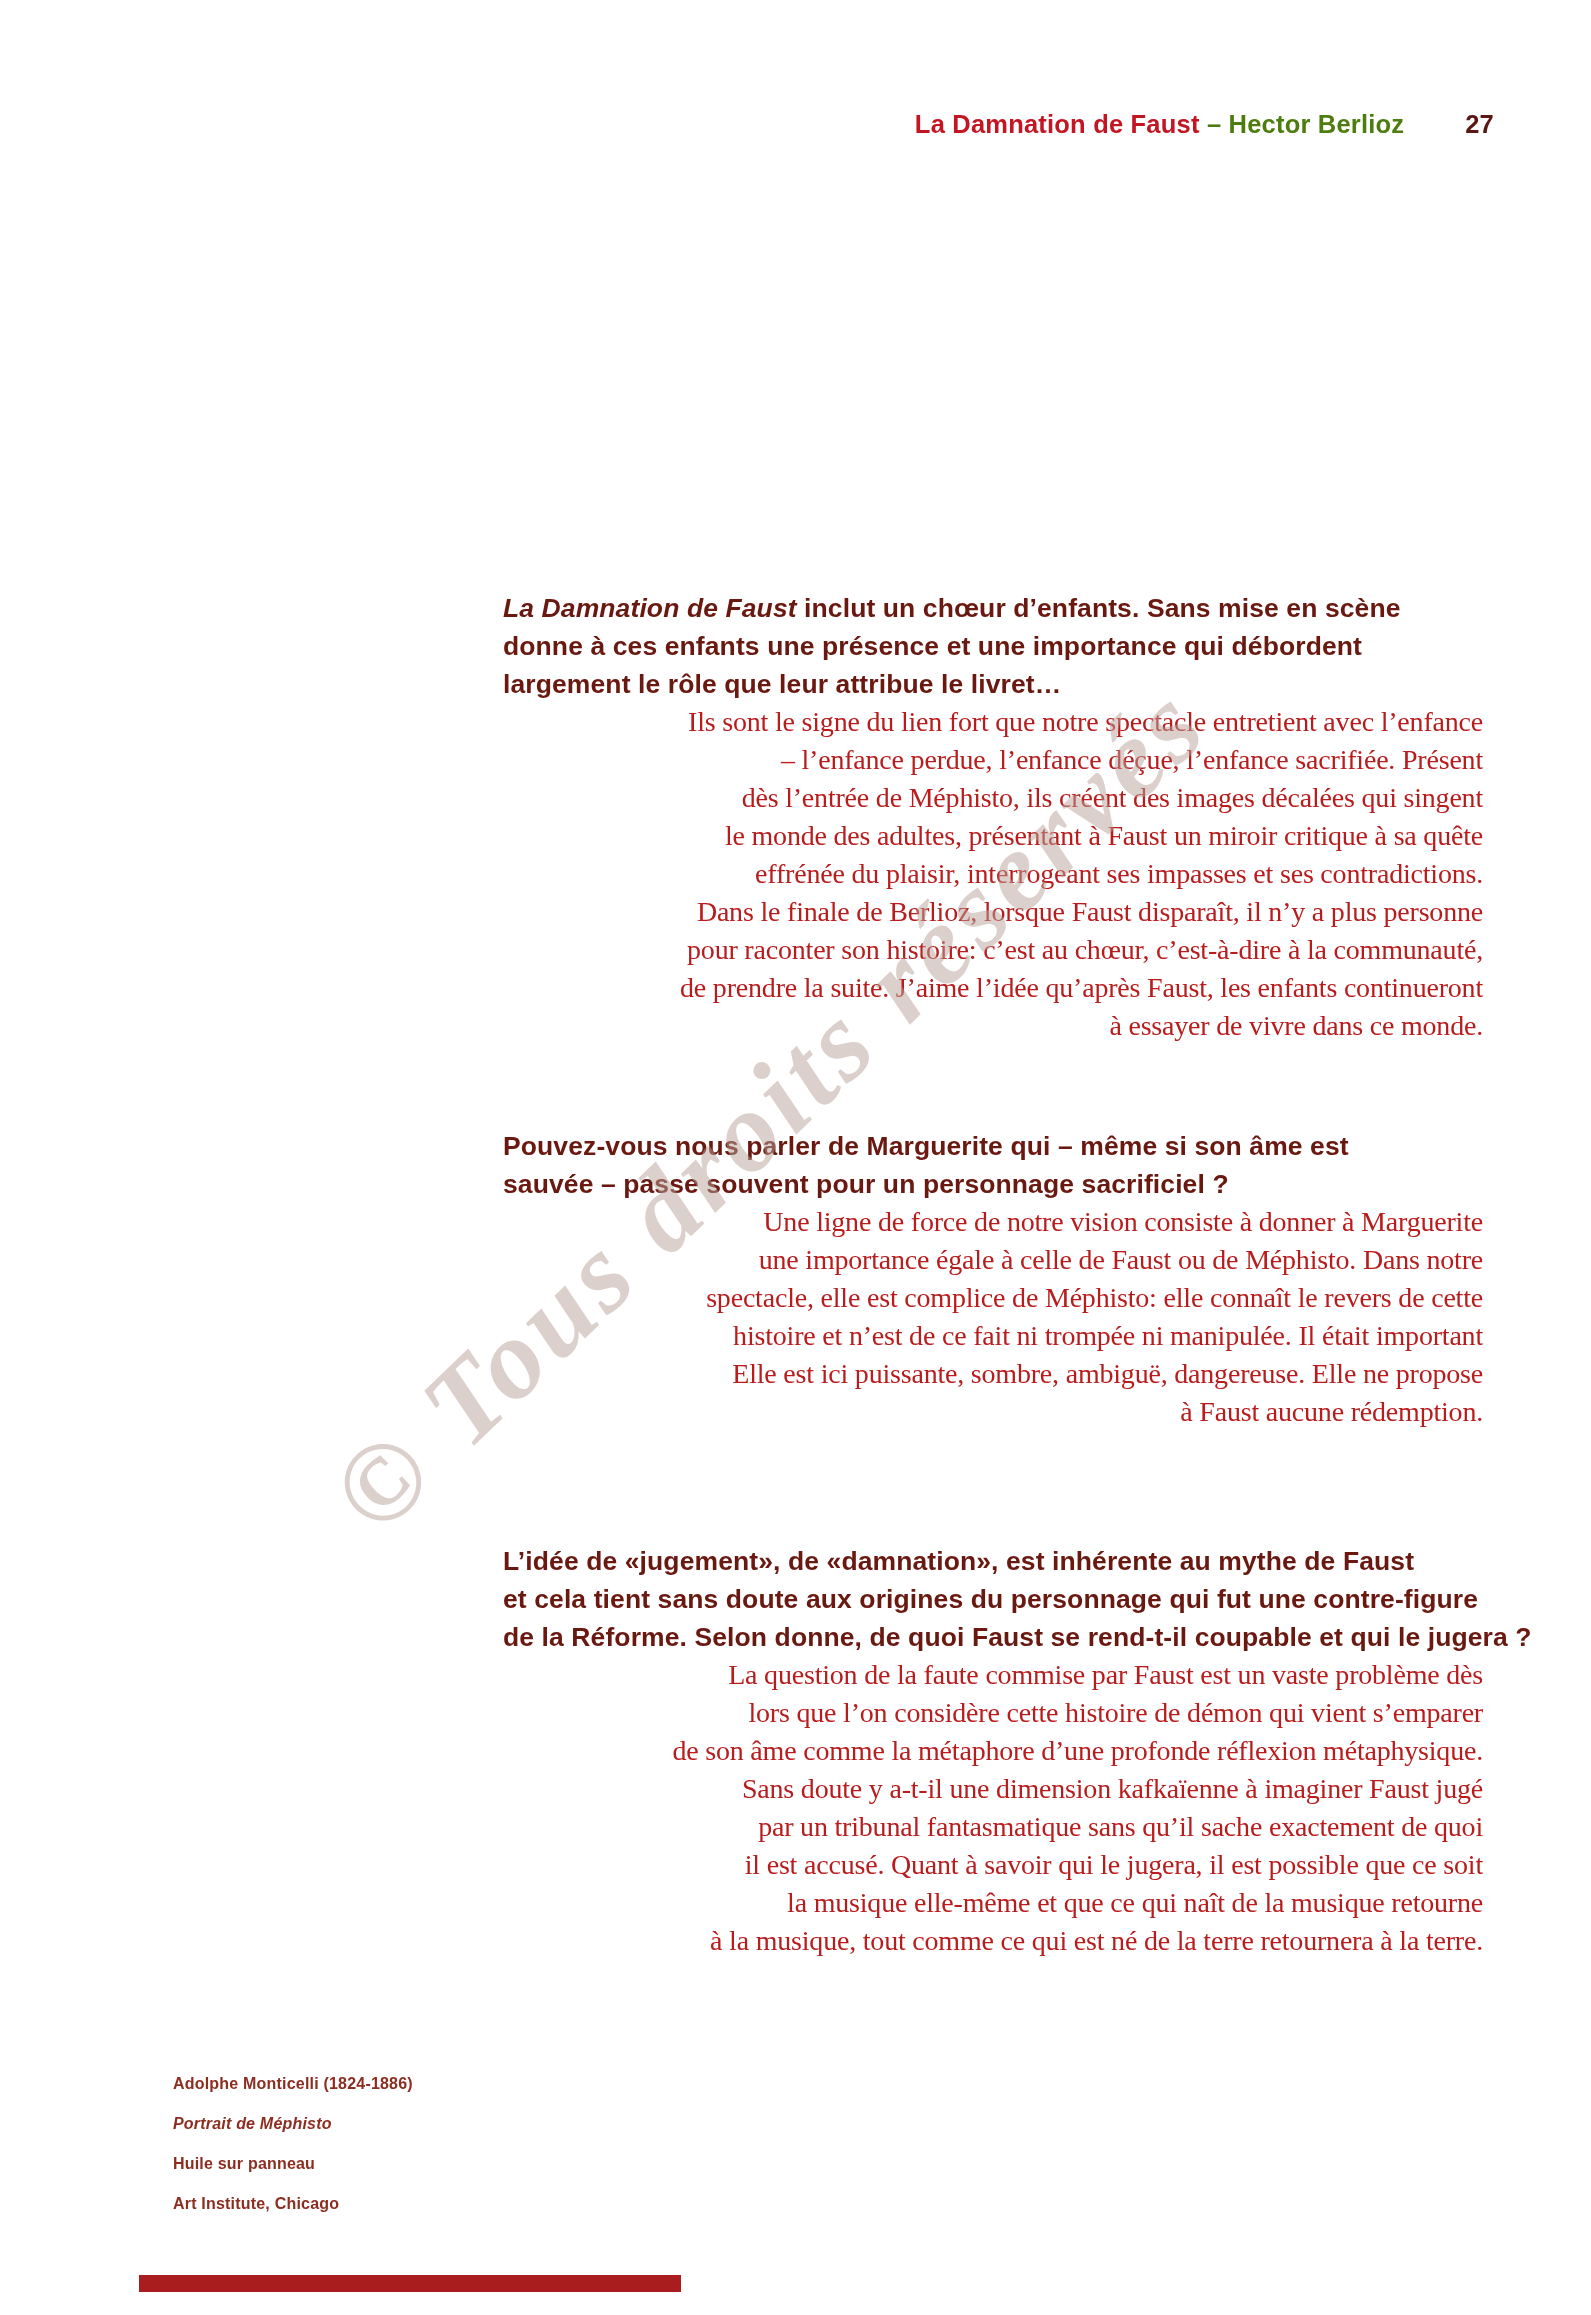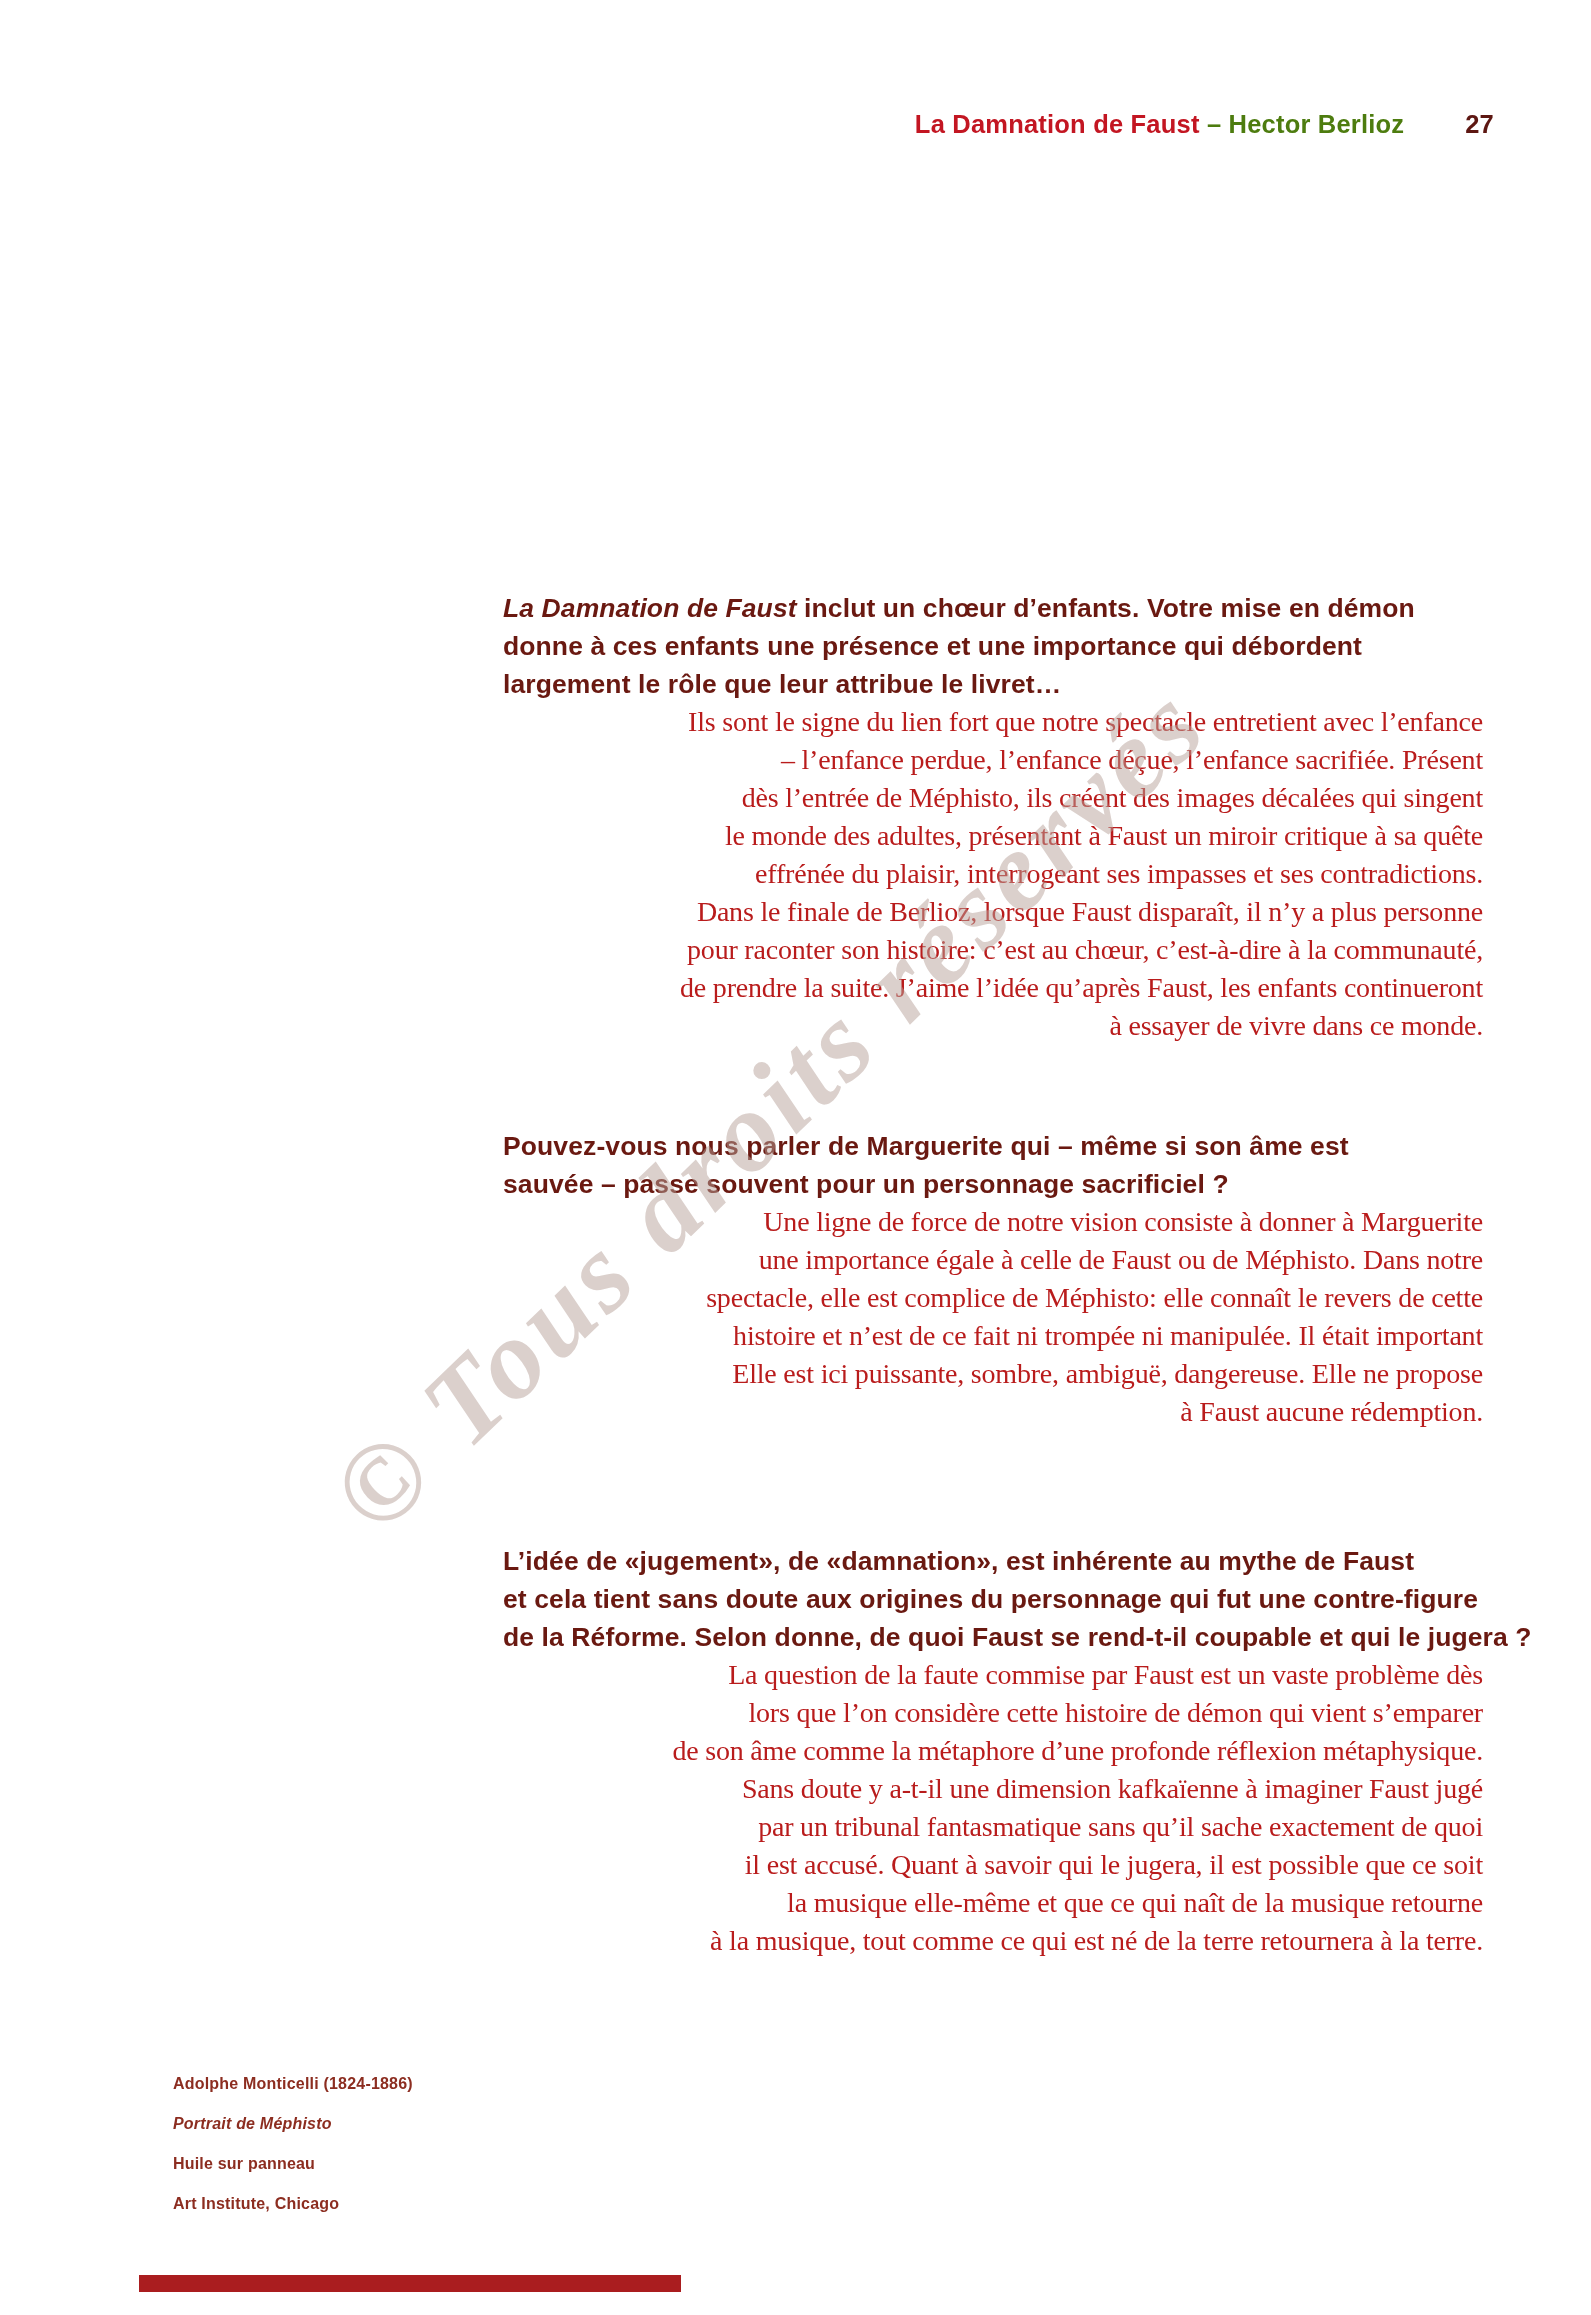--- a/index.html
+++ b/index.html
@@ -97,21 +97,21 @@
 
 <div class="header">
   <span class="work-title">La Damnation de Faust</span>
   <span class="composer"> – Hector Berlioz</span>
   <span class="pagenum">27</span>
 </div>
 
 <div class="watermark">© Tous droits réservés</div>
 
 <section class="qa qa0">
-    <div class="line q-line"><span class="em">La Damnation de Faust</span><span> inclut un chœur d’enfants. Votre mise en démon</span></div>
+    <div class="line q-line"><span class="em">La Damnation de Faust</span><span> inclut un chœur d’enfants. Sans mise en scène</span></div>
     <div class="line q-line">donne à ces enfants une présence et une importance qui débordent</div>
     <div class="line q-line">largement le rôle que leur attribue le livret…</div>
     <div class="line a-line">Ils sont le signe du lien fort que notre spectacle entretient avec l’enfance</div>
     <div class="line a-line">– l’enfance perdue, l’enfance déçue, l’enfance sacrifiée. Présent</div>
     <div class="line a-line">dès l’entrée de Méphisto, ils créent des images décalées qui singent</div>
     <div class="line a-line">le monde des adultes, présentant à Faust un miroir critique à sa quête</div>
     <div class="line a-line">effrénée du plaisir, interrogeant ses impasses et ses contradictions.</div>
     <div class="line a-line">Dans le finale de Berlioz, lorsque Faust disparaît, il n’y a plus personne</div>
     <div class="line a-line">pour raconter son histoire: c’est au chœur, c’est-à-dire à la communauté,</div>
     <div class="line a-line">de prendre la suite. J’aime l’idée qu’après Faust, les enfants continueront</div>

